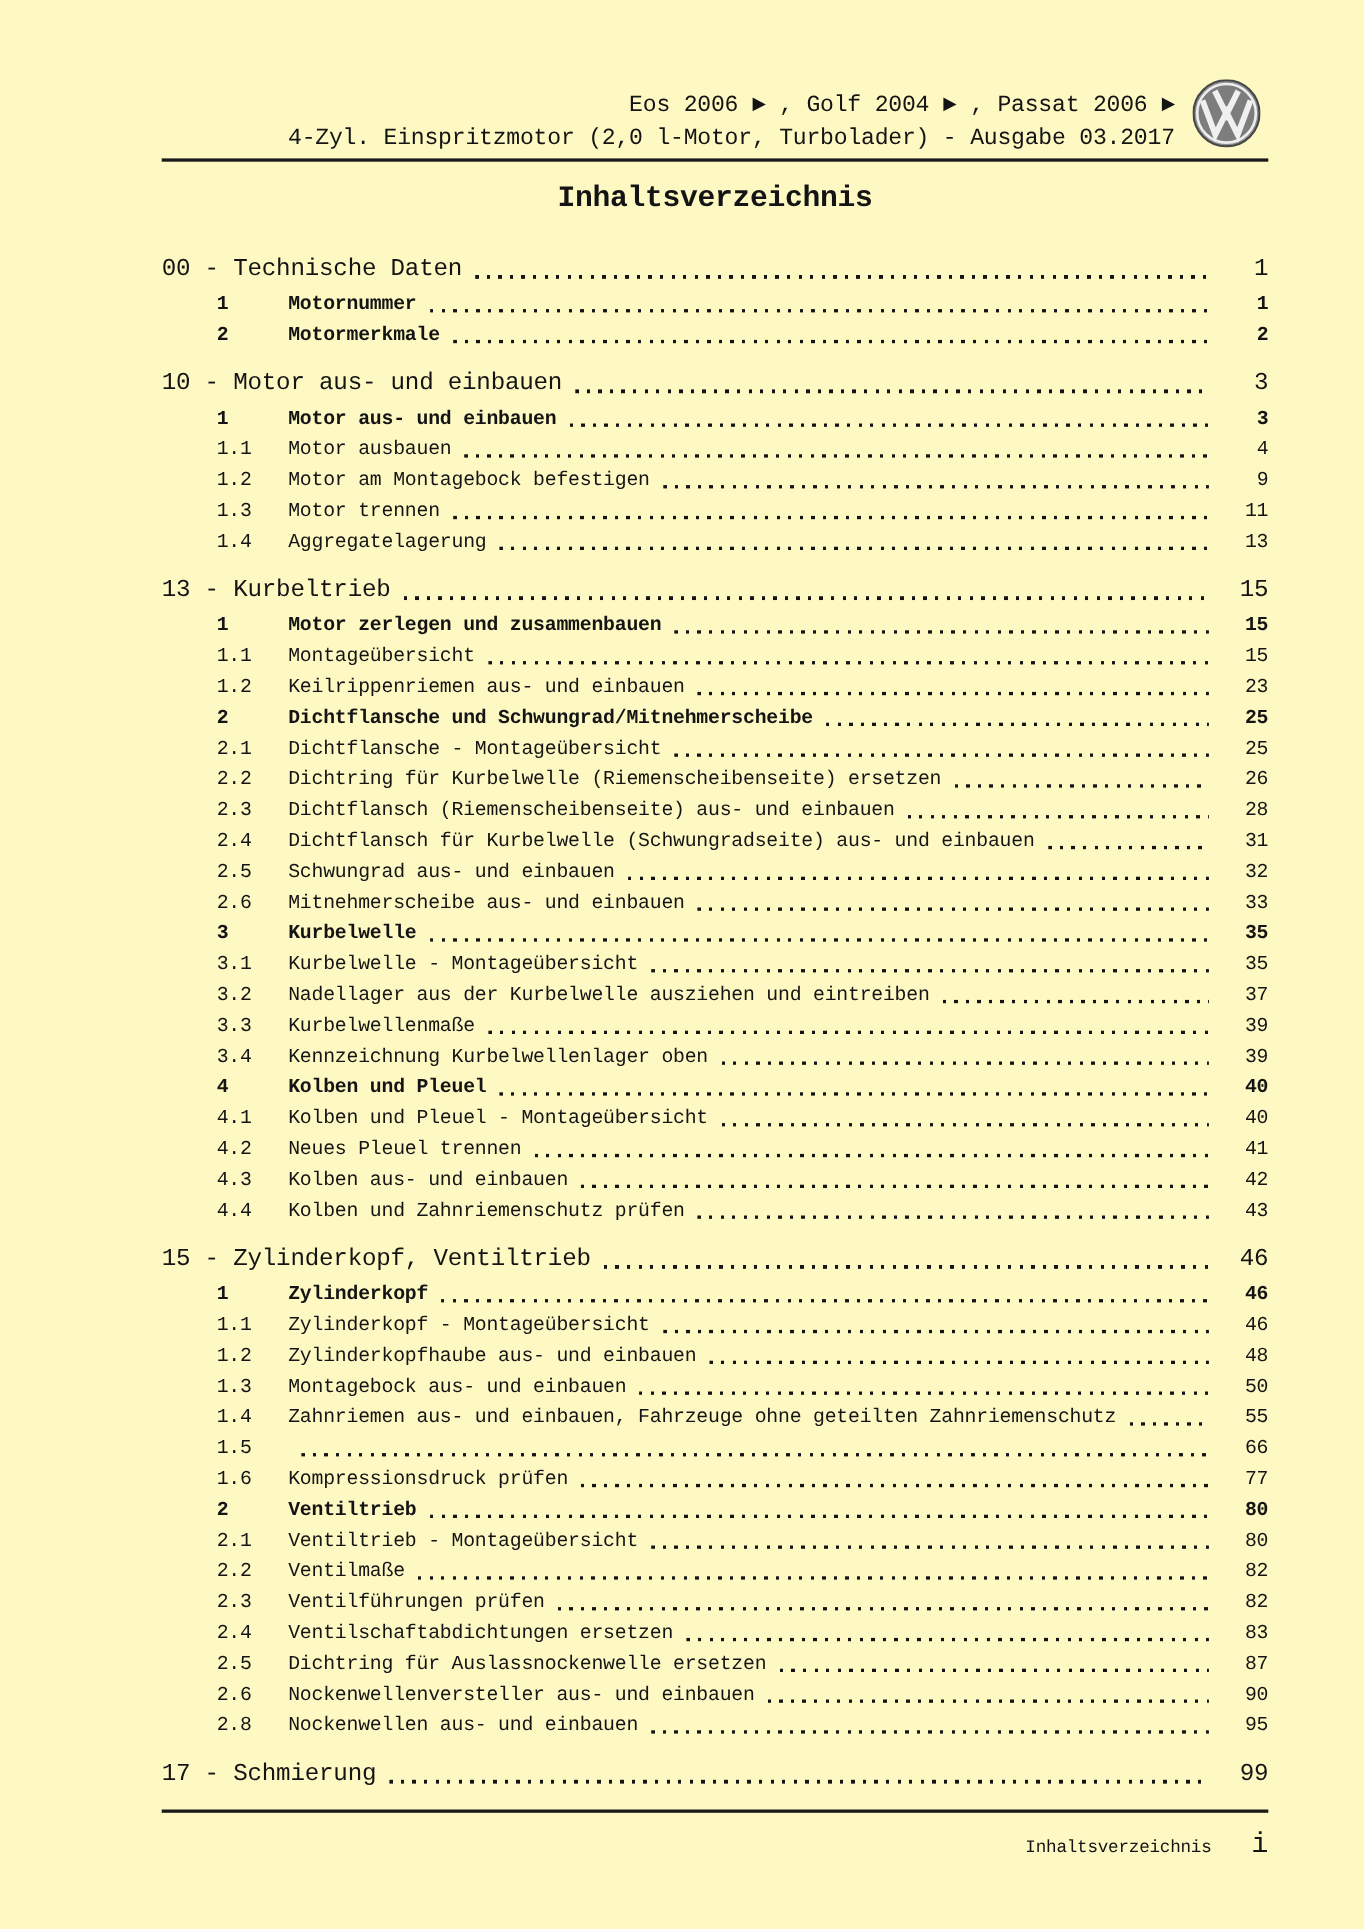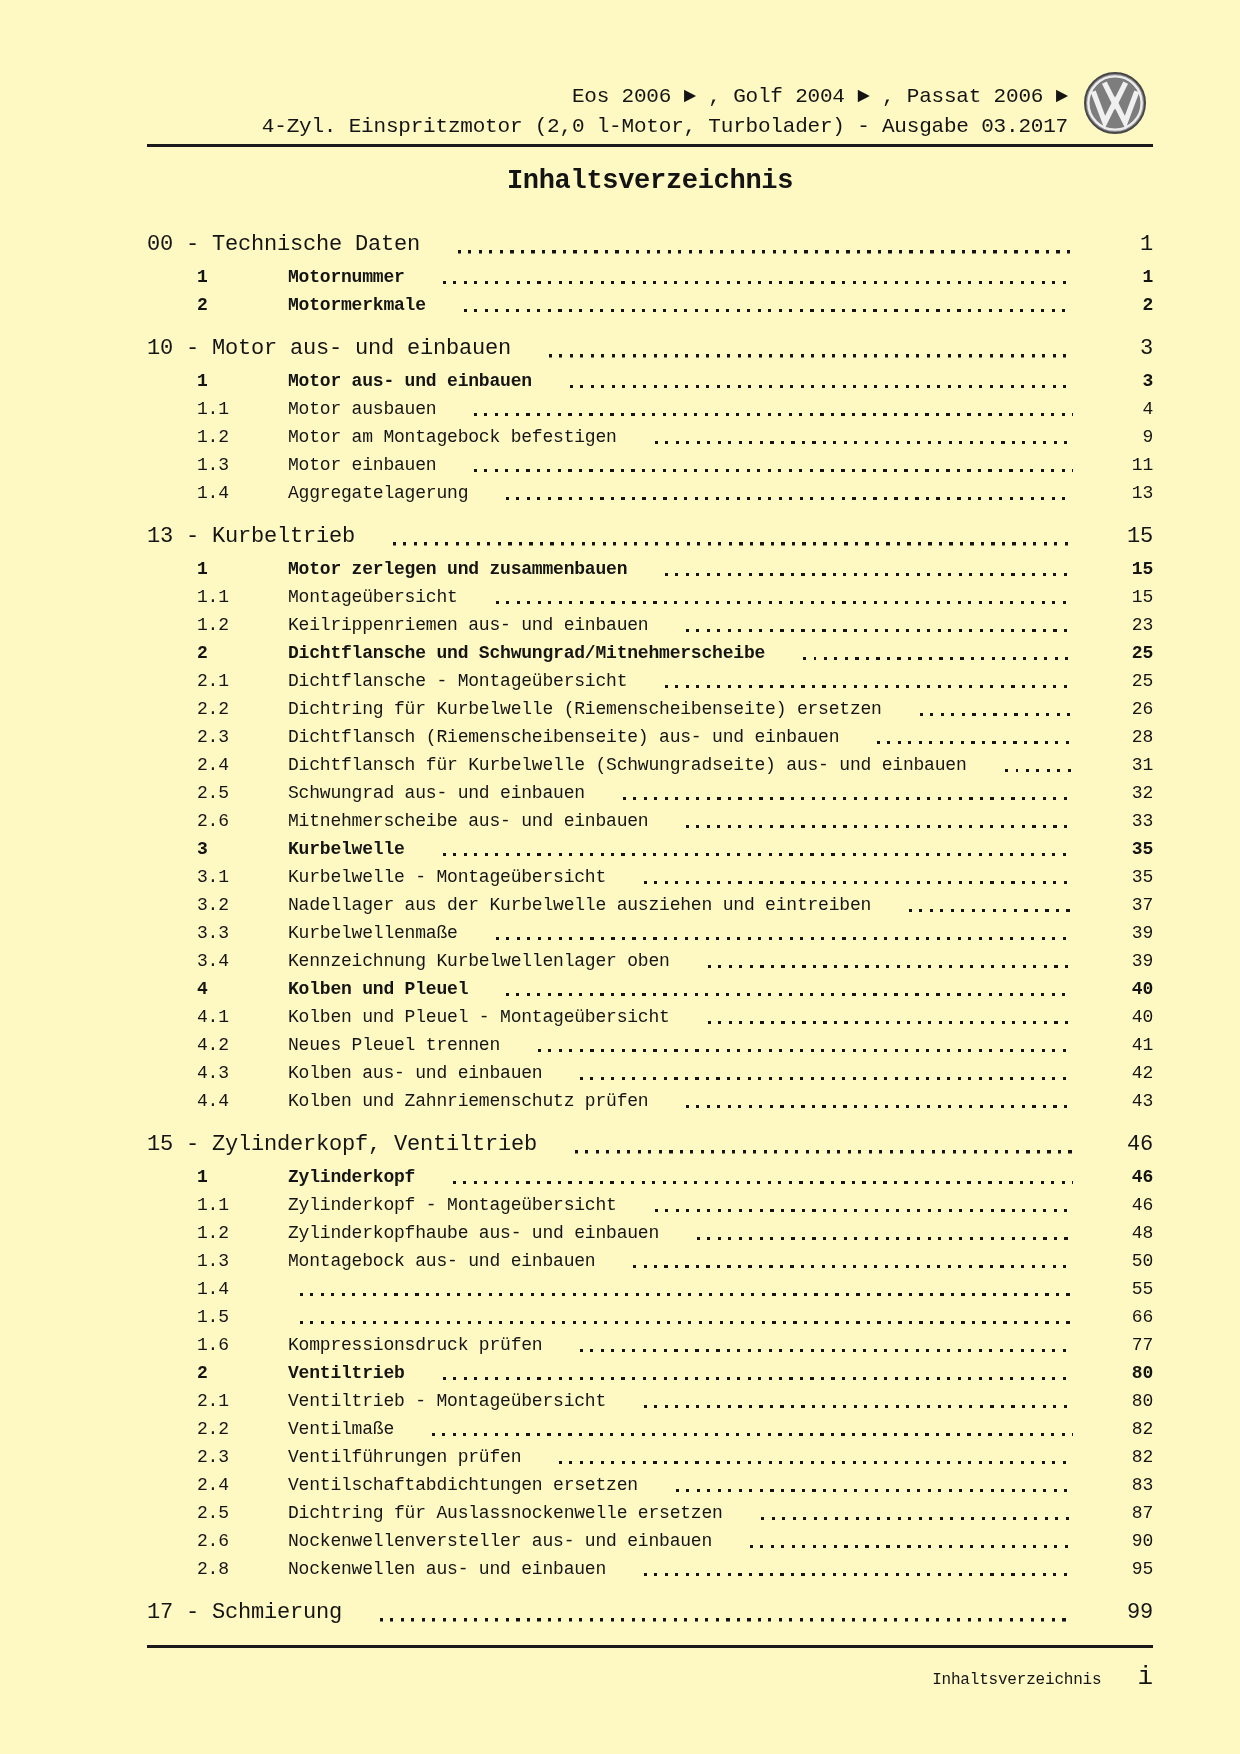--- a/index.html
+++ b/index.html
@@ -52,21 +52,20 @@
   .toc {
     position: absolute;
     top: 212px;
     left: 147px;
     right: 87px;
   }
   .chapter-row, .entry-row {
     display: flex;
     align-items: flex-end;
     letter-spacing: -0.2px;
-    gap: 26px;
   }
   .chapter-row {
     font-size: 22px;
     line-height: 26px;
     margin: 20px 0 9px 0;
   }
   .entry-row {
     font-size: 18px;
     line-height: 21px;
     margin-bottom: 7px;
@@ -177,21 +176,21 @@
         <span class="page-num">4</span>
       </div>
       <div class="entry-row">
         <span class="entry-num">1.2</span>
         <span class="entry-title">Motor am Montagebock befestigen</span>
         <span class="leader"></span>
         <span class="page-num">9</span>
       </div>
       <div class="entry-row">
         <span class="entry-num">1.3</span>
-        <span class="entry-title">Motor einbauen</span>
+        <span class="entry-title">Motor trennen</span>
         <span class="leader"></span>
         <span class="page-num">11</span>
       </div>
       <div class="entry-row">
         <span class="entry-num">1.4</span>
         <span class="entry-title">Aggregatelagerung</span>
         <span class="leader"></span>
         <span class="page-num">13</span>
       </div>
       <div class="chapter-row">
@@ -343,20 +342,21 @@
         <span class="page-num">48</span>
       </div>
       <div class="entry-row">
         <span class="entry-num">1.3</span>
         <span class="entry-title">Montagebock aus- und einbauen</span>
         <span class="leader"></span>
         <span class="page-num">50</span>
       </div>
       <div class="entry-row">
         <span class="entry-num">1.4</span>
+        <span class="entry-title">Zahnriemen aus- und einbauen, Fahrzeuge ohne geteilten Zahnriemenschutz</span>
         <span class="leader"></span>
         <span class="page-num">55</span>
       </div>
       <div class="entry-row">
         <span class="entry-num">1.5</span>
         <span class="leader"></span>
         <span class="page-num">66</span>
       </div>
       <div class="entry-row">
         <span class="entry-num">1.6</span>

